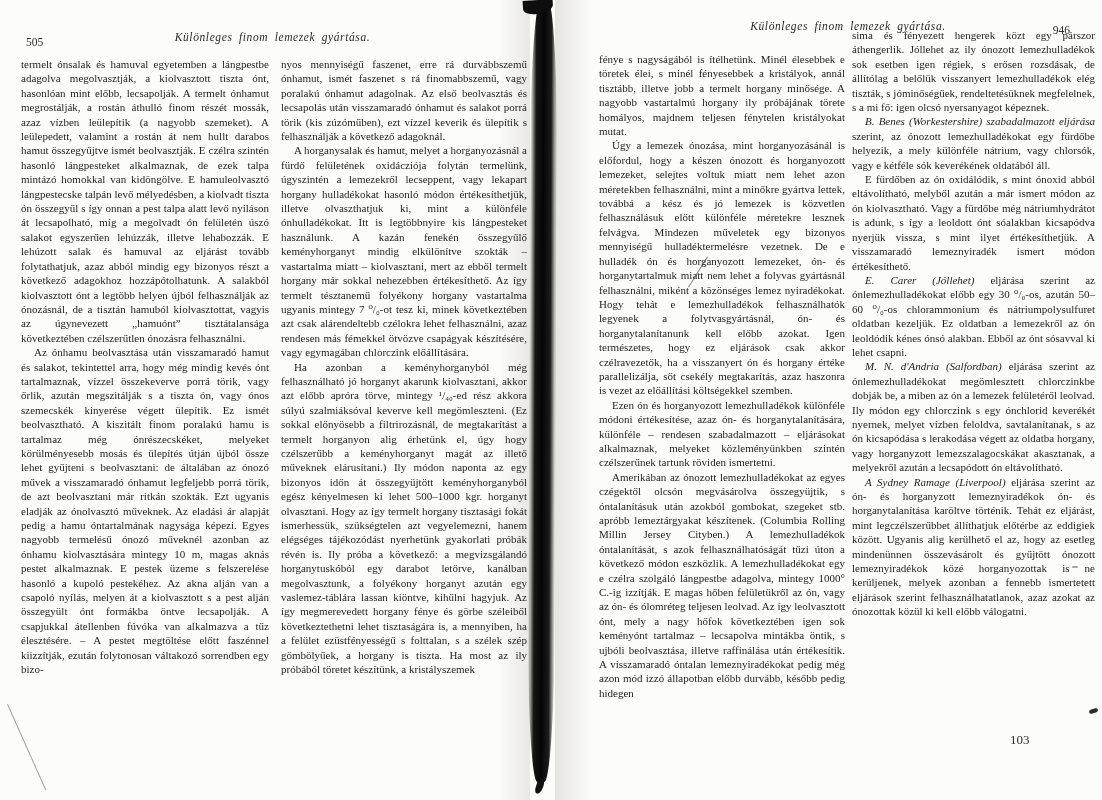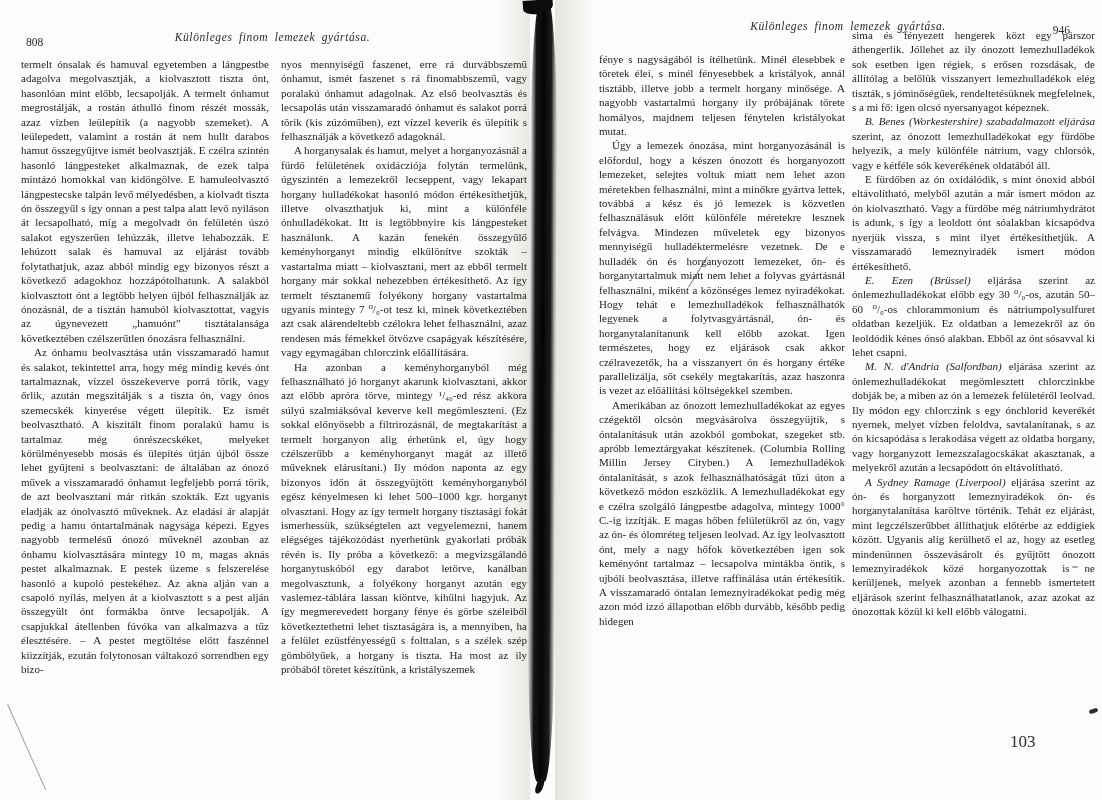--- a/index.html
+++ b/index.html
@@ -15,21 +15,21 @@
 
   .running-title{
     position:absolute;font-style:italic;font-size:11.5px;color:#2a2a2a;
     letter-spacing:.6px;word-spacing:3px;white-space:nowrap;text-align:center;
   }
   .rt-left{left:20px;width:505px;top:31px;}
   .rt-right{left:38px;width:500px;top:20px;}
   .pagenum{position:absolute;font-size:11.5px;color:#2a2a2a;}
   .pn-left{left:26px;top:36px;}
   .pn-right{right:32px;top:24px;}
-  .footnum{position:absolute;font-size:17px;color:#2f2f2f;left:450px;top:732px;}
+  .footnum{position:absolute;font-size:13px;color:#2f2f2f;left:450px;top:732px;}
 
   .col{
     position:absolute;text-align:justify;color:#1e1e1e;
     font-size:11px;line-height:14.4px;overflow:hidden;height:730px;
     hyphens:auto;-webkit-hyphens:auto;
   }
   .col p{margin:0;padding:0;}
   .col p.indent{text-indent:13px;}
   .col i{}
   .col-l1{left:21px;top:57px;width:248px;}
@@ -78,21 +78,21 @@
     position:absolute;left:1072px;top:566px;width:6px;height:2px;
     background:rgba(60,60,60,.45);border-radius:1px;
   }
 </style>
 </head>
 <body>
 
 <div class="scan">
 
   <div class="page page-left">
-    <div class="pagenum pn-left">808</div>
+    <div class="pagenum pn-left">505</div>
     <div class="running-title rt-left">Különleges finom  lemezek gyártása.</div>
     <div class="col col-l1" id="col-l1">
         <p>termelt ónsalak és hamuval egyetemben a lángpestbe adagolva megolvasztják, a kiolvasztott tiszta ónt, hasonlóan mint előbb, lecsapolják. A termelt ónhamut megrostálják, a rostán áthulló finom részét mossák, azaz vízben leülepítik (a nagyobb szemeket). A leülepedett, valamint a rostán át nem hullt darabos hamut összegyűjtve ismét beolvasztják. E czélra szintén hasonló lángpesteket alkalmaznak, de ezek talpa mintázó homokkal van kidöngölve. E hamuleolvasztó lángpestecske talpán levő mélyedésben, a kiolvadt tiszta ón összegyűl s így onnan a pest talpa alatt levő nyiláson át lecsapolható, míg a megolvadt ón felületén úszó salakot egyszerűen lehúzzák, illetve lehabozzák. E lehúzott salak és hamuval az eljárást tovább folytathatjuk, azaz abból mindig egy bizonyos részt a következő adagokhoz hozzápótolhatunk. A salakból kiolvasztott ónt a legtöbb helyen újból felhasználják az ónozásnál, de a tisztán hamuból kiolvasztottat, vagyis az úgynevezett „hamuónt” tisztátalansága következtében czélszerűtlen ónozásra felhasználni.</p>
         <p class="indent">Az ónhamu beolvasztása után visszamaradó hamut és salakot, tekintettel arra, hogy még mindig kevés ónt tartalmaznak, vízzel összekeverve porrá törik, vagy őrlik, azután megszitálják s a tiszta ón, vagy ónos szemecskék kinyerése végett ülepítik. Ez ismét beolvasztható. A kiszitált finom poralakú hamu is tartalmaz még ónrészecskéket, melyeket körülményesebb mosás és ülepítés útján újból össze lehet gyűjteni s beolvasztani: de általában az ónozó művek a visszamaradó ónhamut legfeljebb porrá törik, de azt beolvasztani már ritkán szokták. Ezt ugyanis eladják az ónolvasztó műveknek. Az eladási ár alapját pedig a hamu óntartalmának nagysága képezi. Egyes nagyobb termelésű ónozó műveknél azonban az ónhamu kiolvasztására mintegy 10 m, magas aknás pestet alkalmaznak. E pestek üzeme s felszerelése hasonló a kupoló pestekéhez. Az akna alján van a csapoló nyílás, melyen át a kiolvasztott s a pest alján összegyült ónt formákba öntve lecsapolják. A csapjukkal átellenben fúvóka van alkalmazva a tűz élesztésére. – A pestet megtöltése előtt faszénnel kiizzítják, ezután folytonosan váltakozó sorrendben egy bizo-</p>
       </div>
     <div class="col col-l2" id="col-l2">
         <p>nyos mennyiségű faszenet, erre rá durvábbszemű ónhamut, ismét faszenet s rá finomabbszemű, vagy poralakú ónhamut adagolnak. Az első beolvasztás és lecsapolás után visszamaradó ónhamut és salakot porrá törik (kis zúzóműben), ezt vízzel keverik és ülepítik s felhasználják a következő adagoknál.</p>
         <p class="indent">A horganysalak és hamut, melyet a horganyozásnál a fürdő felületének oxidácziója folytán termelünk, úgyszintén a lemezekről lecseppent, vagy lekapart horgany hulladékokat hasonló módon értékesíthetjük, illetve olvaszthatjuk ki, mint a különféle ónhulladékokat. Itt is legtöbbnyire kis lángpesteket használunk. A kazán fenekén összegyűlő keményhorganyt mindig elkülönítve szokták – vastartalma miatt – kiolvasztani, mert az ebből termelt horgany már sokkal nehezebben értékesíthető. Az így termelt tésztanemű folyékony horgany vastartalma ugyanis mintegy 7 ⁰/₀-ot tesz ki, minek következtében azt csak alárendeltebb czélokra lehet felhasználni, azaz rendesen más fémekkel ötvözve csapágyak készítésére, vagy egymagában chlorczink előállítására.</p>
         <p class="indent">Ha azonban a keményhorganyból még felhasználható jó horganyt akarunk kiolvasztani, akkor azt előbb apróra törve, mintegy ¹/₄₀-ed rész akkora súlyú szalmiáksóval keverve kell megömleszteni. (Ez sokkal előnyösebb a filtrirozásnál, de megtakarítást a termelt horganyon alig érhetünk el, úgy hogy czélszerűbb a keményhorganyt magát az illető műveknek elárusítani.) Ily módon naponta az egy bizonyos időn át összegyüjtött keményhorganyból egész kényelmesen ki lehet 500–1000 kgr. horganyt olvasztani. Hogy az így termelt horgany tisztasági fokát ismerhessük, szükségtelen azt vegyelemezni, hanem elégséges tájékozódást nyerhetünk gyakorlati próbák révén is. Ily próba a következő: a megvizsgálandó horganytuskóból egy darabot letörve, kanálban megolvasztunk, a folyékony horganyt azután egy vaslemez-táblára lassan kiöntve, kihűlni hagyjuk. Az így megmerevedett horgany fénye és görbe széleiből következtethetni lehet tisztaságára is, a mennyiben, ha a felület ezüstfényességű s folttalan, s a szélek szép gömbölyűek, a horgany is tiszta. Ha most az ily próbából töretet készítünk, a kristályszemek</p>
       </div>
@@ -102,27 +102,28 @@
   <div class="gutter"></div>
   <div class="gutter-top"></div>
   <div class="shade-right"></div>
 
   <div class="page page-right">
     <div class="running-title rt-right">Különleges finom lemezek gyártása.</div>
     <div class="pagenum pn-right">946</div>
     <div class="col col-r1" id="col-r1">
         <p>fénye s nagyságából is ítélhetünk. Minél élesebbek e töretek élei, s minél fényesebbek a kristályok, annál tisztább, illetve jobb a termelt horgany minősége. A nagyobb vastartalmú horgany ily próbájának törete homályos, majdnem teljesen fénytelen kristályokat mutat.</p>
         <p class="indent">Úgy a lemezek ónozása, mint horganyozásánál is előfordul, hogy a készen ónozott és horganyozott lemezeket, selejtes voltuk miatt nem lehet azon méretekben felhasználni, mint a minőkre gyártva lettek, továbbá a kész és jó lemezek is közvetlen felhasználásuk előtt különféle méretekre lesznek felvágva. Mindezen műveletek egy bizonyos mennyiségű hulladéktermelésre vezetnek. De e hulladék ón és horganyozott lemezeket, ón- és horganytartalmuk miatt nem lehet a folyvas gyártásnál felhasználni, miként a közönséges lemez nyiradékokat. Hogy tehát e lemezhulladékok felhasználhatók legyenek a folytvasgyártásnál, ón- és horganytalanítanunk kell előbb azokat. Igen természetes, hogy ez eljárások csak akkor czélravezetők, ha a visszanyert ón és horgany értéke parallelizálja, sőt csekély megtakarítás, azaz haszonra is vezet az előállítási költségekkel szemben.</p>
+        <p class="indent">Ezen ón és horganyozott lemezhulladékok különféle módoni értékesítése, azaz ón- és horganytalanítására, különféle – rendesen szabadalmazott – eljárásokat alkalmaznak, melyeket közleményünkben szintén czélszerűnek tartunk röviden ismertetni.</p>
         <p class="indent">Amerikában az ónozott lemezhulladékokat az egyes czégektől olcsón megvásárolva összegyüjtik, s óntalanításuk után azokból gombokat, szegeket stb. apróbb lemeztárgyakat készítenek. (Columbia Rolling Millin Jersey Cityben.) A lemezhulladékok óntalanítását, s azok felhasználhatóságát tűzi úton a következő módon eszközlik. A lemezhulladékokat egy e czélra szolgáló lángpestbe adagolva, mintegy 1000° C.-ig izzítják. E magas hőben felületükről az ón, vagy az ón- és ólomréteg teljesen leolvad. Az így leolvasztott ónt, mely a nagy hőfok következtében igen sok keményónt tartalmaz – lecsapolva mintákba öntik, s ujbóli beolvasztása, illetve raffinálása után értékesítik. A visszamaradó óntalan lemeznyiradékokat pedig még azon mód izzó állapotban előbb durvább, később pedig hidegen</p>
       </div>
     <div class="col col-r2" id="col-r2">
         <p>sima és fényezett hengerek közt egy párszor áthengerlik. Jóllehet az ily ónozott lemezhulladékok sok esetben igen régiek, s erősen rozsdásak, de állítólag a belőlük visszanyert lemezhulladékok elég tiszták, s jóminőségűek, rendeltetésüknek megfelelnek, s a mi fő: igen olcsó nyersanyagot képeznek.</p>
         <p class="indent"><i>B. Benes (Workestershire) szabadalmazott eljárása</i> szerint, az ónozott lemezhulladékokat egy fürdőbe helyezik, a mely különféle nátrium, vagy chlorsók, vagy e kétféle sók keverékének oldatából áll.</p>
         <p class="indent">E fürdőben az ón oxidálódik, s mint ónoxid abból eltávolítható, melyből azután a már ismert módon az ón kiolvasztható. Vagy a fürdőbe még nátriumhydrátot is adunk, s így a leoldott ónt sóalakban kicsapódva nyerjük vissza, s mint ilyet értékesíthetjük. A visszamaradó lemeznyiradék ismert módon értékesíthető.</p>
-        <p class="indent"><i>E. Ezen (Brüssel)</i> eljárása szerint az ónlemezhulladékokat előbb egy 30 ⁰/₀-os, azután 50–60 ⁰/₀-os chlorammonium és nátriumpolysulfuret oldatban kezeljük. Ez oldatban a lemezekről az ón leoldódik kénes ónsó alakban. Ebből az ónt sósavval ki lehet csapni.</p>
+        <p class="indent"><i>E. Carer (Jóllehet)</i> eljárása szerint az ónlemezhulladékokat előbb egy 30 ⁰/₀-os, azután 50–60 ⁰/₀-os chlorammonium és nátriumpolysulfuret oldatban kezeljük. Ez oldatban a lemezekről az ón leoldódik kénes ónsó alakban. Ebből az ónt sósavval ki lehet csapni.</p>
         <p class="indent"><i>M. N. d'Andria (Salfordban)</i> eljárása szerint az ónlemezhulladékokat megömlesztett chlorczinkbe dobják be, a miben az ón a lemezek felületéről leolvad. Ily módon egy chlorczink s egy ónchlorid keverékét nyernek, melyet vízben feloldva, savtalanítanak, s az ón kicsapódása s lerakodása végett az oldatba horgany, vagy horganyzott lemezszalagocskákat akasztanak, a melyekről azután a lecsapódott ón eltávolítható.</p>
         <p class="indent"><i>A Sydney Ramage (Liverpool)</i> eljárása szerint az ón- és horganyzott lemeznyiradékok ón- és horganytalanítása karöltve történik. Tehát ez eljárást, mint legczélszerűbbet állíthatjuk előtérbe az eddigiek között. Ugyanis alig kerülhető el az, hogy az esetleg mindenünnen összevásárolt és gyűjtött ónozott lemeznyiradékok közé horganyozottak is ne kerüljenek, melyek azonban a fennebb ismertetett eljárások szerint felhasználhatatlanok, azaz azokat az ónozottak közül ki kell előbb válogatni.</p>
       </div>
     <div class="footnum">103</div>
   </div>
 
   <div class="scratch-bl"></div>
   <div class="scratch-r1"></div>
   <div class="mark-edge1"></div>
   <div class="mark-edge2"></div>

